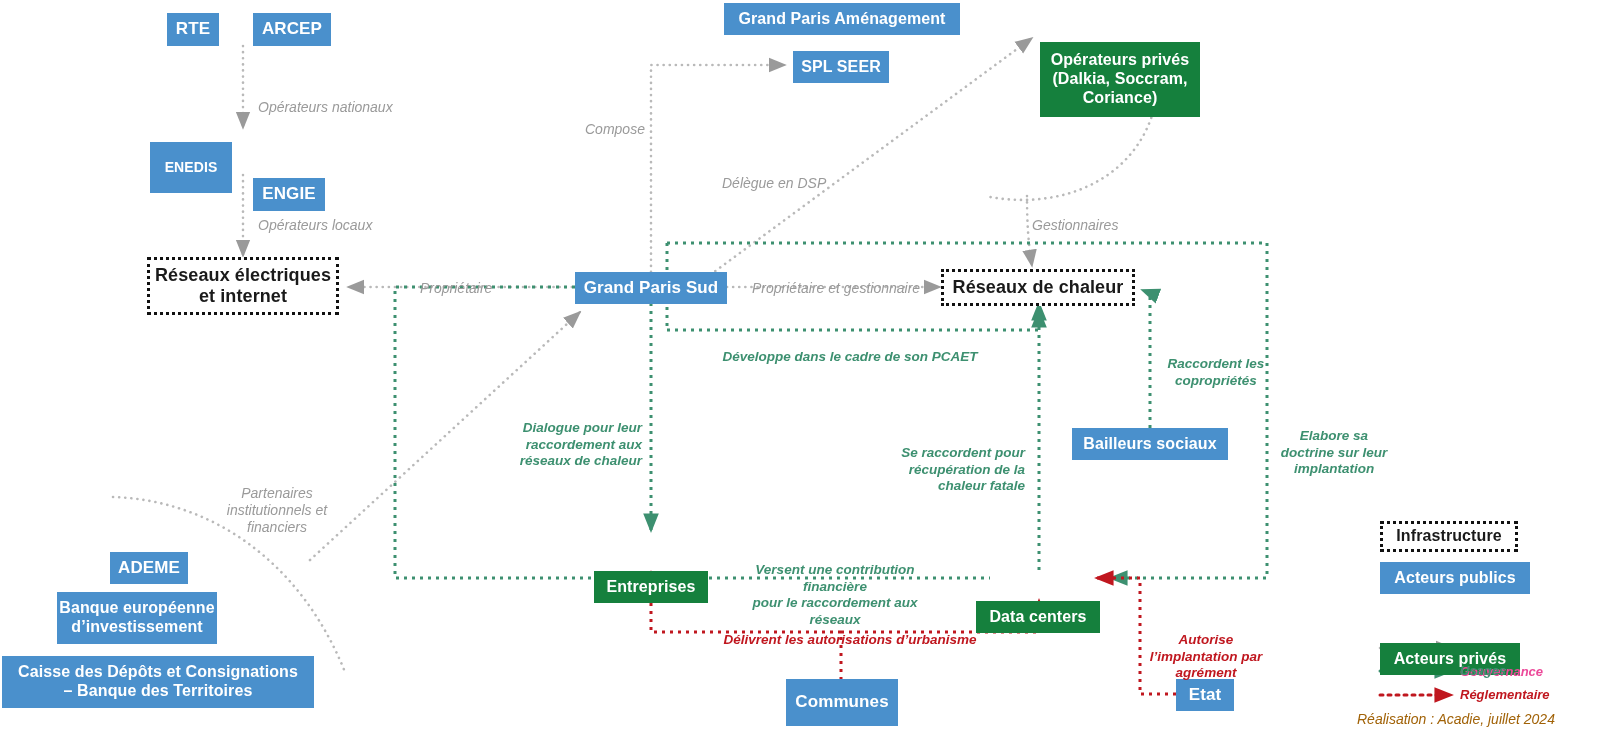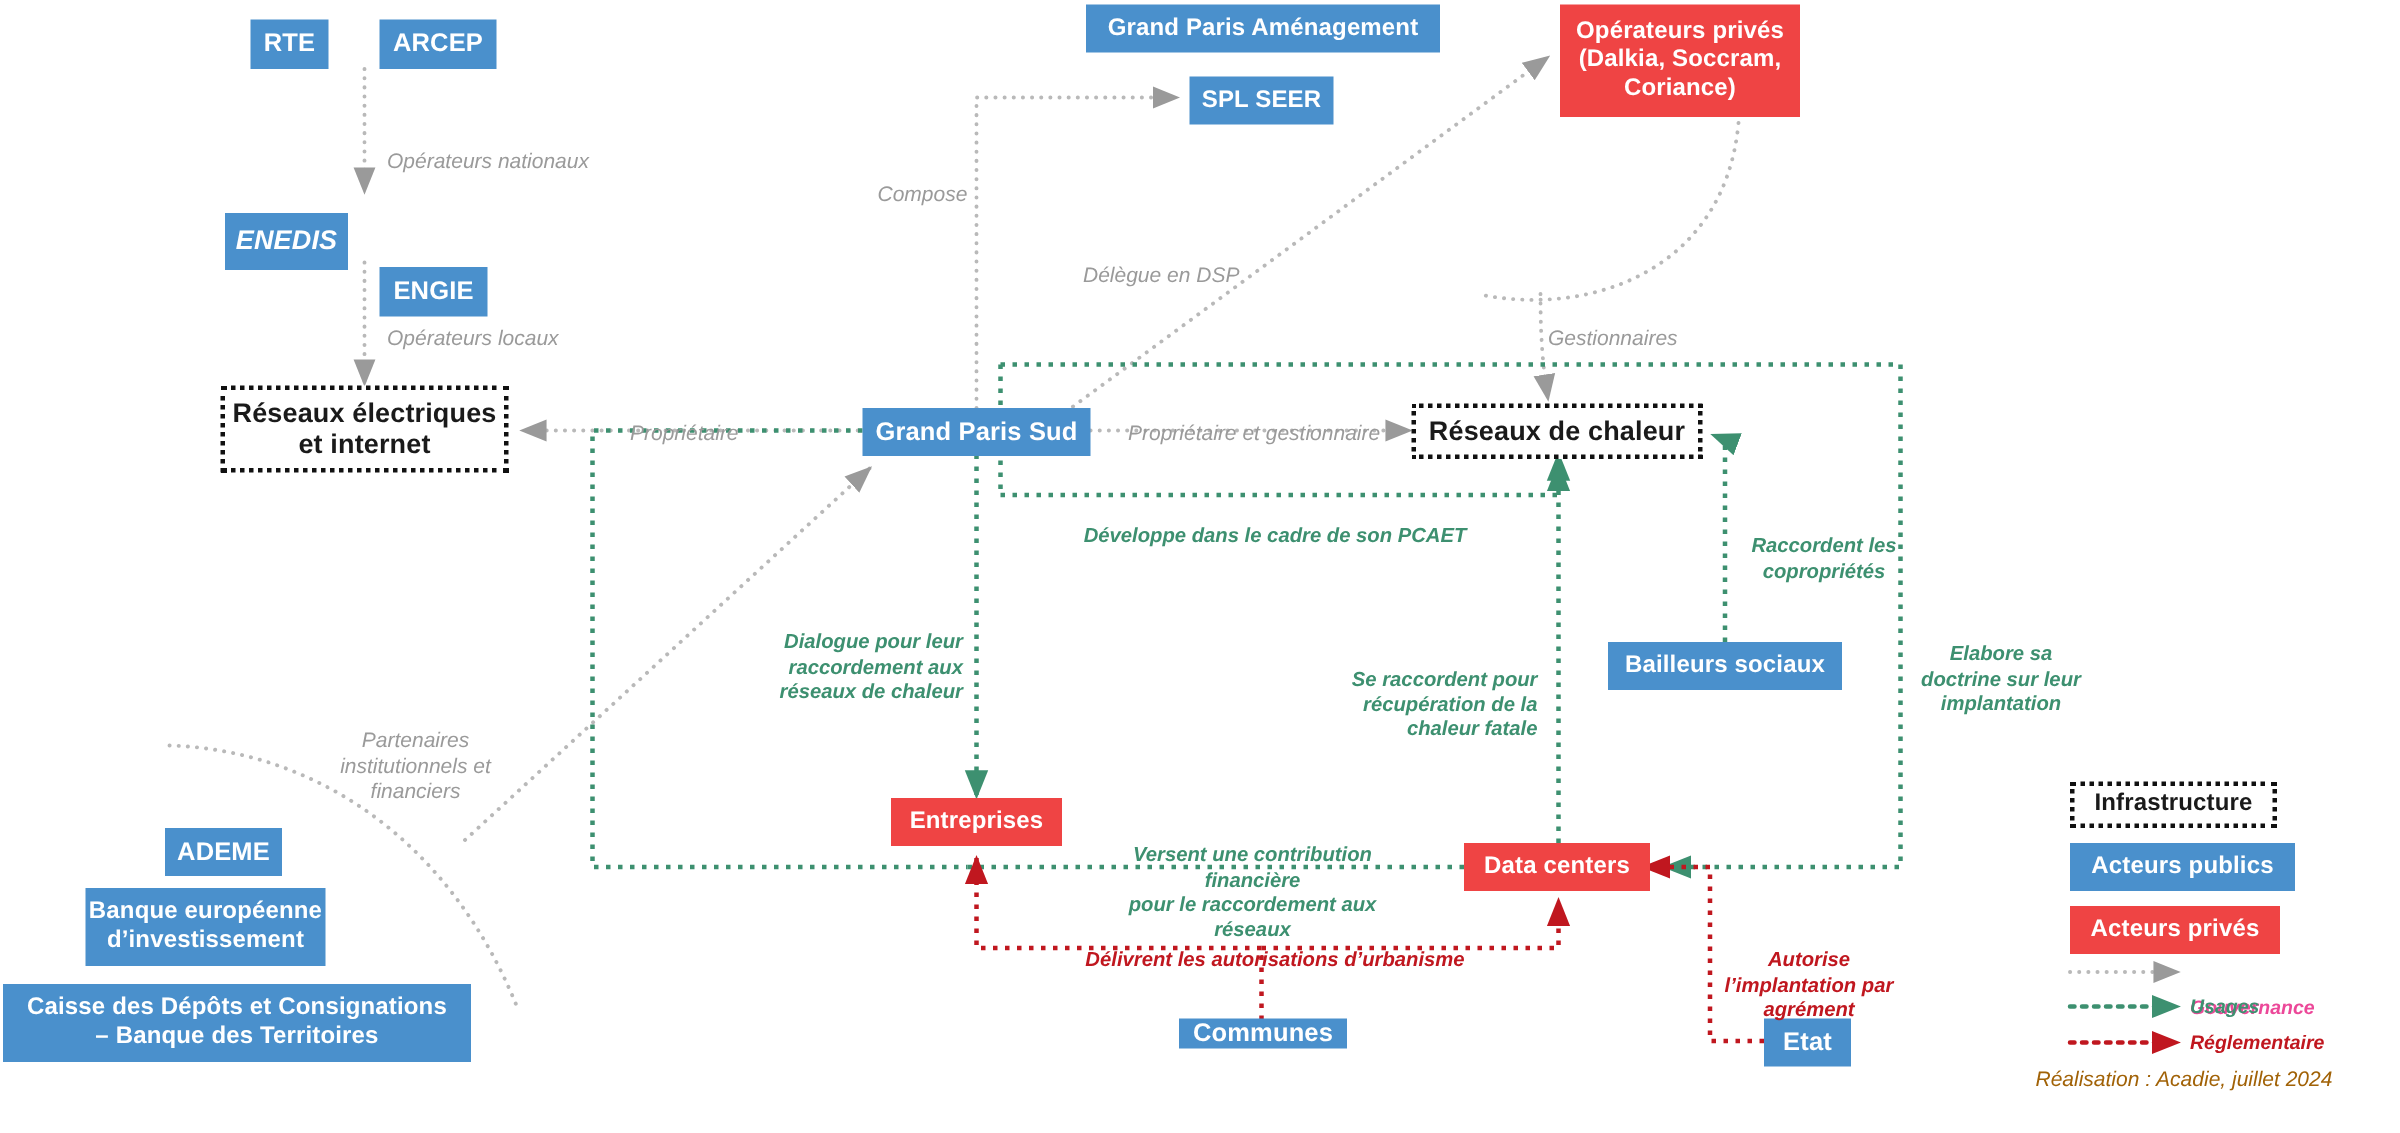--- a/index.html
+++ b/index.html
@@ -3,21 +3,21 @@
 <meta charset="utf-8">
 <style>
   html,body{margin:0;padding:0;background:#ffffff;}
   body{font-family:"Liberation Sans",sans-serif;}
   #stage{position:relative;width:1600px;height:755px;overflow:hidden;background:#fff;}
   svg.edges{position:absolute;left:0;top:0;width:1600px;height:755px;pointer-events:none;}
 
   .node{position:absolute;display:flex;align-items:center;justify-content:center;text-align:center;box-sizing:border-box;
         font-weight:bold;line-height:1.18;letter-spacing:.1px;}
   .public{background:#4a90cc;color:#ffffff;}
-  .prive{background:#ef4444;color:#ffffff;}
+  .prive{background:#15803d;color:#ffffff;margin-top:39px;}
   .infra{background:#ffffff;color:#1a1a1a;border:3px dotted #111111;}
 
   .lbl{position:absolute;font-style:italic;line-height:1.22;text-align:center;white-space:pre-line;}
   .lbl.gov{color:#9a9a9a;font-weight:normal;}
   .lbl.usage{color:#3d9070;font-weight:bold;}
   .lbl.regl{color:#c0171f;font-weight:bold;}
 
   .legend{position:absolute;}
   .legend-row{position:absolute;display:flex;align-items:center;}
   .legend-txt{font-style:italic;font-weight:bold;font-size:13px;}
@@ -95,21 +95,21 @@
   </svg>
 
   <div class="node public" style="left:167px;top:13px;width:52px;height:33px;font-size:17px;">
     <span>RTE</span>
   </div>
 
   <div class="node public" style="left:253px;top:13px;width:78px;height:33px;font-size:17px;">
     <span>ARCEP</span>
   </div>
 
-  <div class="node public" style="left:150px;top:142px;width:82px;height:38px;font-size:18px;font-style:italic;">
+  <div class="node public" style="left:150px;top:142px;width:82px;height:51px;font-size:14px;">
     <span>ENEDIS</span>
   </div>
 
   <div class="node public" style="left:253px;top:142px;width:72px;height:33px;font-size:17px;margin-top:36px;">
     <span>ENGIE</span>
   </div>
 
   <div class="node infra" style="left:147px;top:257px;width:192px;height:58px;font-size:18px;white-space:pre-line;">
     <span>Réseaux électriques
 et internet</span>
@@ -142,21 +142,21 @@
   </div>
 
   <div class="node prive" style="left:594px;top:532px;width:114px;height:32px;font-size:16px;">
     <span>Entreprises</span>
   </div>
 
   <div class="node prive" style="left:976px;top:562px;width:124px;height:32px;font-size:16px;">
     <span>Data centers</span>
   </div>
 
-  <div class="node public" style="left:786px;top:679px;width:112px;height:20px;font-size:17px;">
+  <div class="node public" style="left:786px;top:679px;width:112px;height:47px;font-size:17px;">
     <span>Communes</span>
   </div>
 
   <div class="node public" style="left:1176px;top:679px;width:58px;height:32px;font-size:17px;">
     <span>Etat</span>
   </div>
 
   <div class="node public" style="left:110px;top:552px;width:78px;height:32px;font-size:17px;">
     <span>ADEME</span>
   </div>

